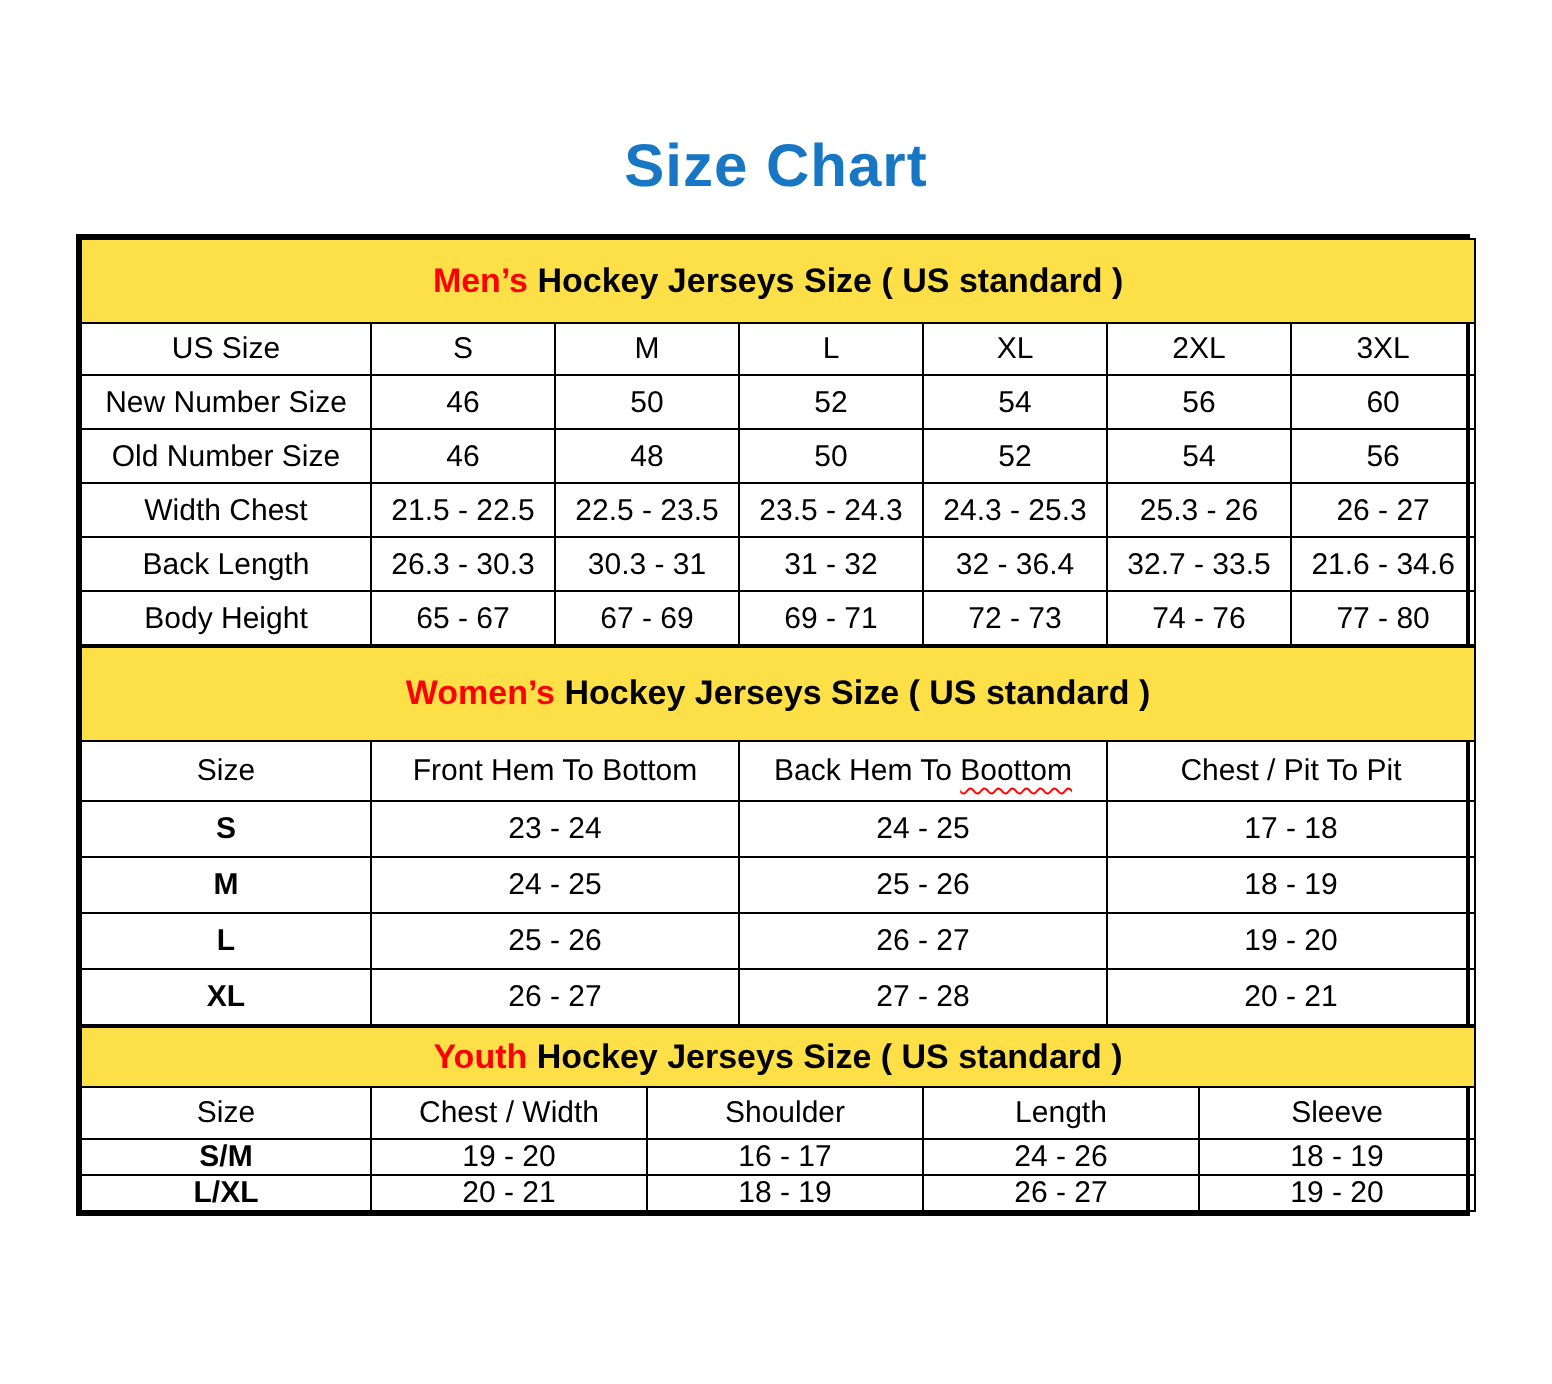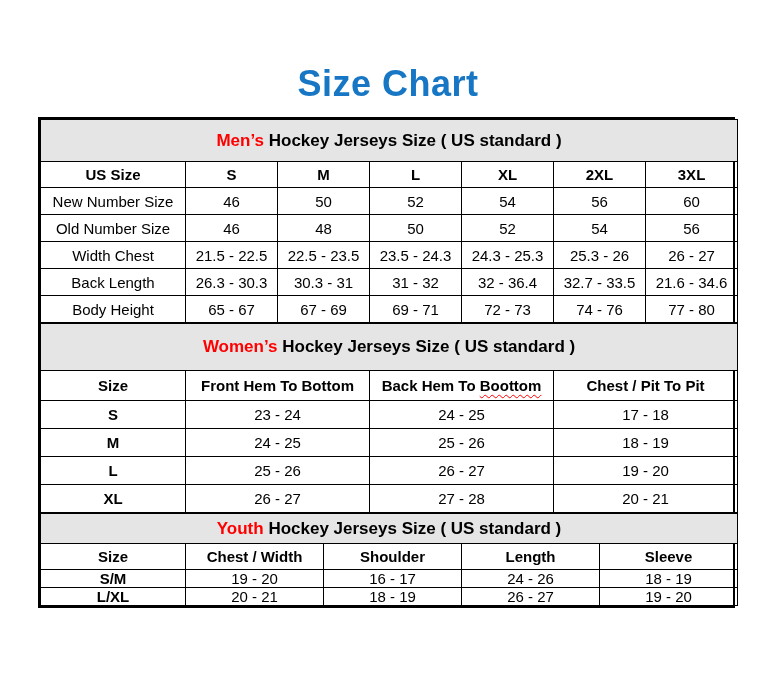--- a/index.html
+++ b/index.html
@@ -9,21 +9,21 @@
     background:#ffffff;
     font-family:"Liberation Sans",sans-serif;
     color:#000;
     overflow:hidden;
   }
   .title{
     margin:0;
     padding-top:64px;
     height:40px;line-height:40px;
     text-align:center;
-    font-size:36px;
+    font-size:30px;
     font-weight:bold;
     color:#1777c4;
     letter-spacing:0.5px;
   }
   .tables{
     margin:13px 0 0 38px;
     width:697px;
     border:2px solid #000;
     box-sizing:border-box;
   }
@@ -36,29 +36,29 @@
     border:1px solid #000;
     text-align:center;
     vertical-align:middle;
     font-size:15px;
     white-space:nowrap;
     overflow:hidden;
     padding:0 2px;
     box-sizing:border-box;
   }
   tr.banner td{
-    background:#e5e5e5;
+    background:#fde047;
     font-weight:bold;
     font-size:17px;
   }
   .men    tr.banner td{height:42px;}
   .women  tr.banner td{height:47px;}
   .youth  tr.banner td{height:30px;}
   .hl{color:#ff0000;}
-  tr.head td{font-weight:bold;}
+  tr.head td{font-weight:normal;}
   .men   tr.head td{height:26px;}
   .women tr.head td{height:30px;}
   .youth tr.head td{height:26px;}
   .men   tr.data td{height:27px;}
   .women tr.data td{height:28px;}
   .youth tr.data td{height:14px;}
   .women tr.data td.lbl, .youth tr.data td.lbl{font-weight:bold;}
   .misspelled{
     text-decoration-line:underline;
     text-decoration-style:wavy;

